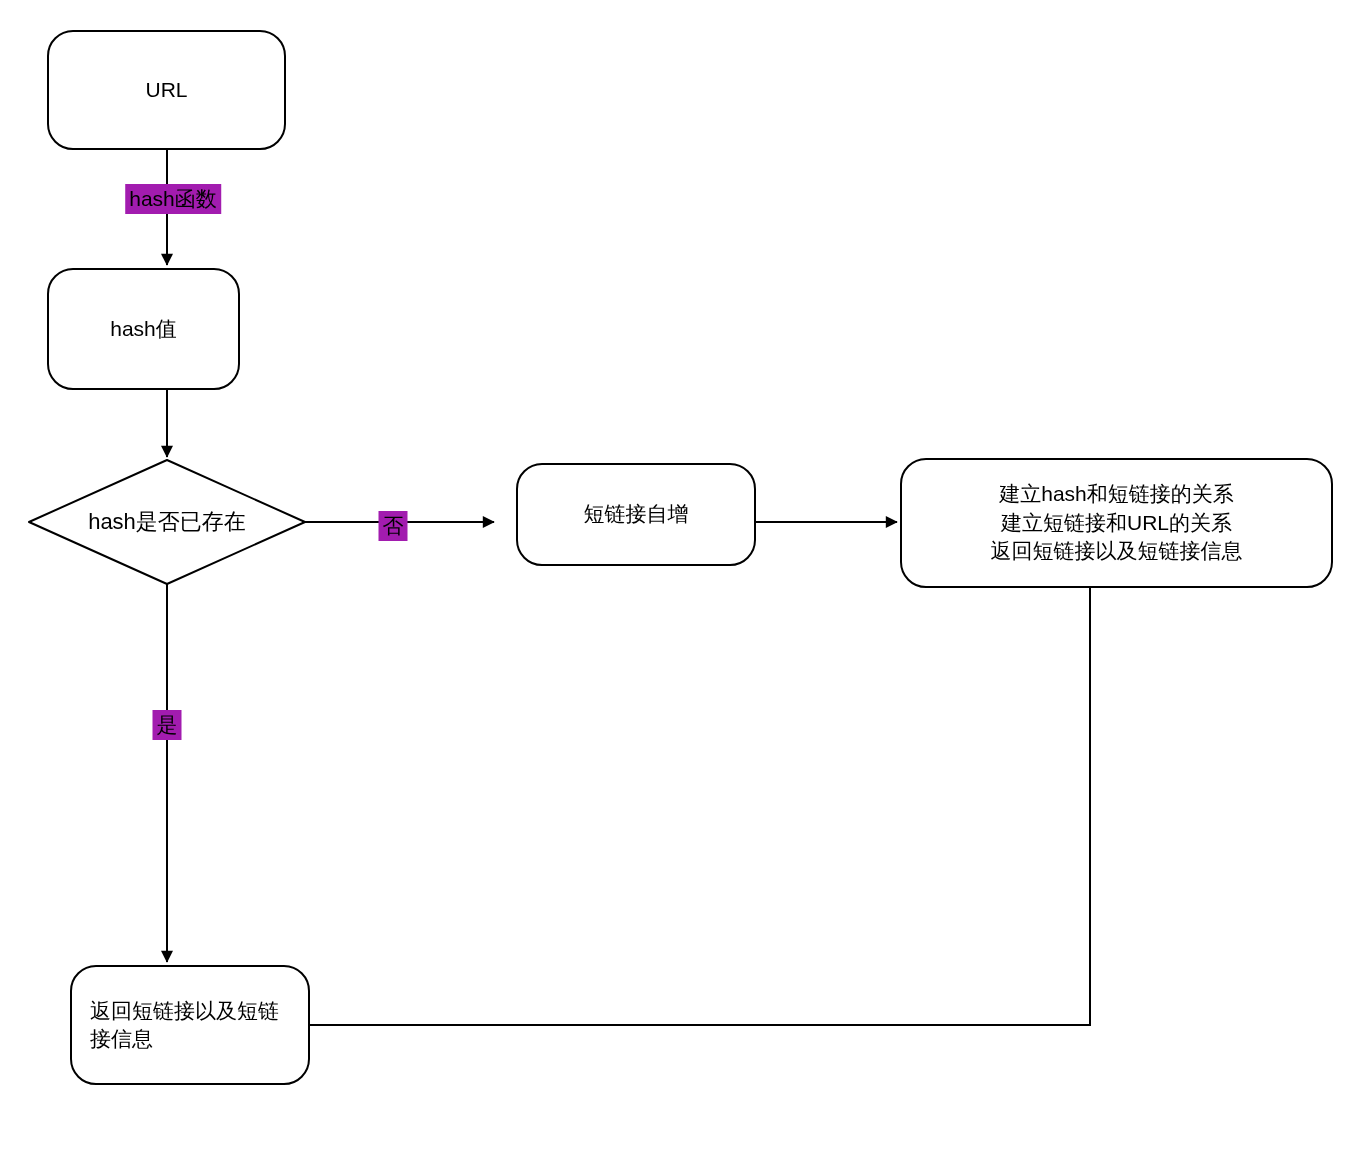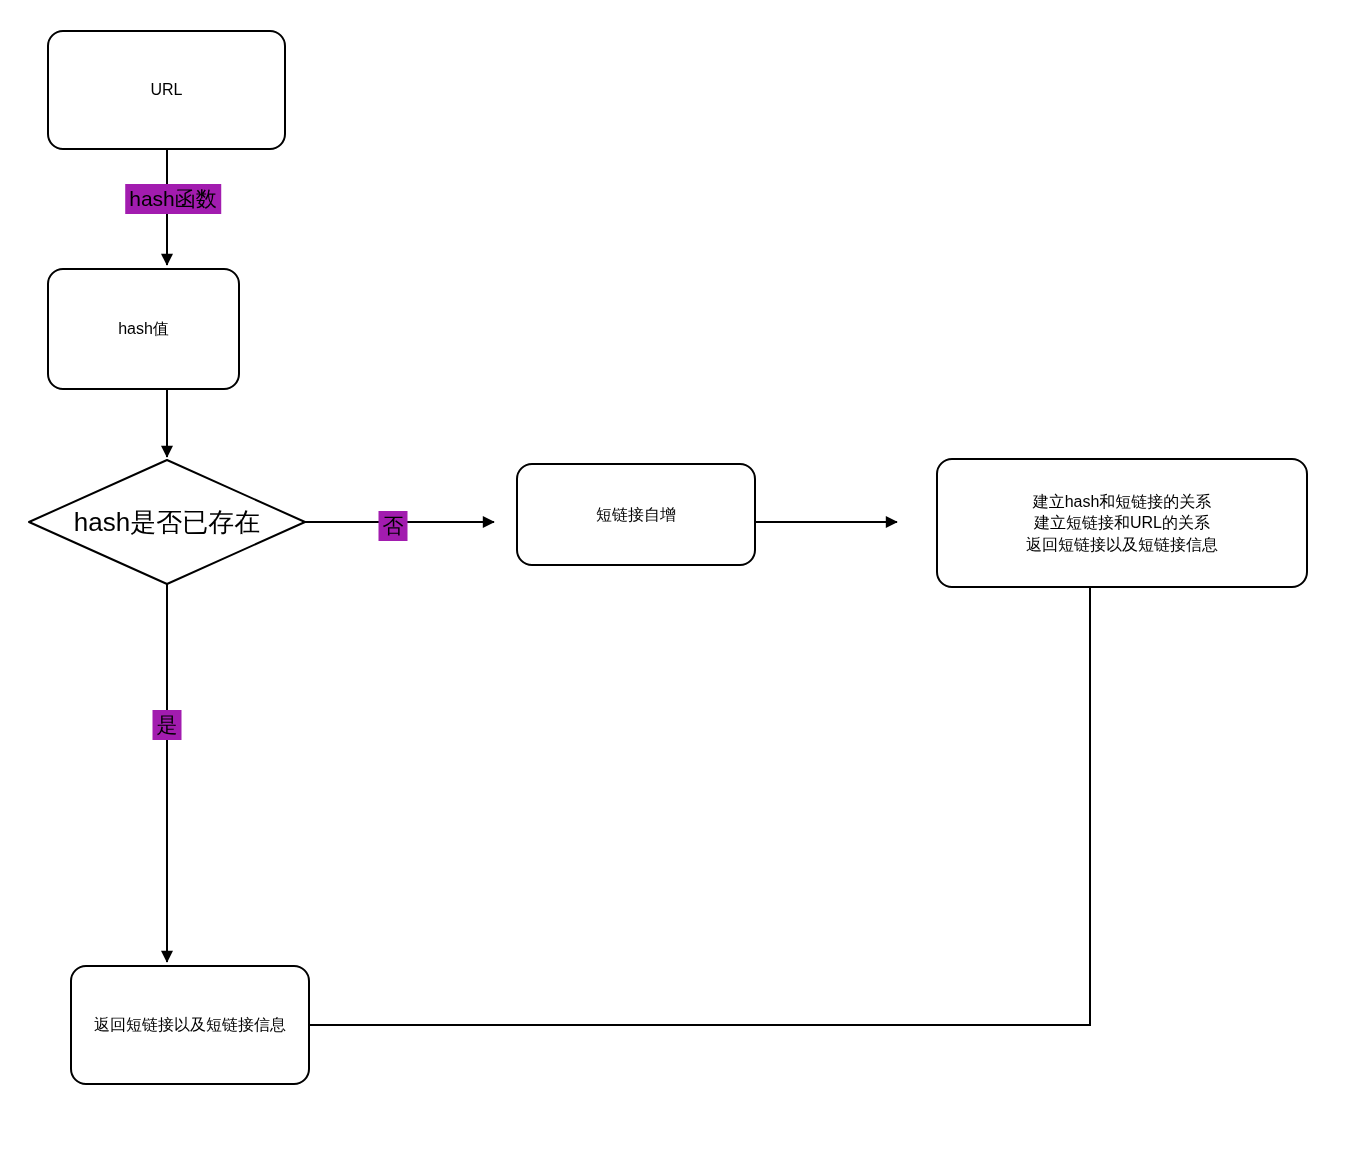--- a/index.html
+++ b/index.html
@@ -20,36 +20,36 @@
     position: absolute;
     left: 0;
     top: 0;
     width: 1362px;
     height: 1158px;
   }
   .node {
     position: absolute;
     box-sizing: border-box;
     border: 2px solid #000000;
-    border-radius: 16px;
+    border-radius: 26px;
     background: #ffffff;
     display: flex;
     align-items: center;
     justify-content: center;
     text-align: left;
-    font-size: 16px;
+    font-size: 21px;
     line-height: 1.35;
   }
   .diamond-label {
     position: absolute;
     display: flex;
     align-items: center;
     justify-content: center;
     text-align: center;
-    font-size: 26px;
+    font-size: 22px;
   }
   .multiline {
     flex-direction: column;
     padding: 6px 10px;
   }
   .multiline .line {
     display: block;
     white-space: nowrap;
   }
   .edge-label {
@@ -100,21 +100,21 @@
   </div>
 
   <div class="diamond-label" style="left:47px; top:490px; width:240px; height:64px;">
     <span>hash是否已存在</span>
   </div>
 
   <div class="node" style="left:516px; top:463px; width:240px; height:103px;">
     <span>短链接自增</span>
   </div>
 
-  <div class="node multiline" style="left:900px; top:458px; width:372px; height:130px;margin-left:36px;">
+  <div class="node multiline" style="left:900px; top:458px; width:433px; height:130px;">
     <span class="line">建立hash和短链接的关系</span>
     <span class="line">建立短链接和URL的关系</span>
     <span class="line">返回短链接以及短链接信息</span>
   </div>
 
   <div class="node wrap-box" style="left:47px; top:965px; width:240px; height:120px;margin-left:23px;">
     <span>返回短链接以及短链接信息</span>
   </div>
 
   <div class="edge-label" style="left:173px; top:199px;">hash函数</div>

